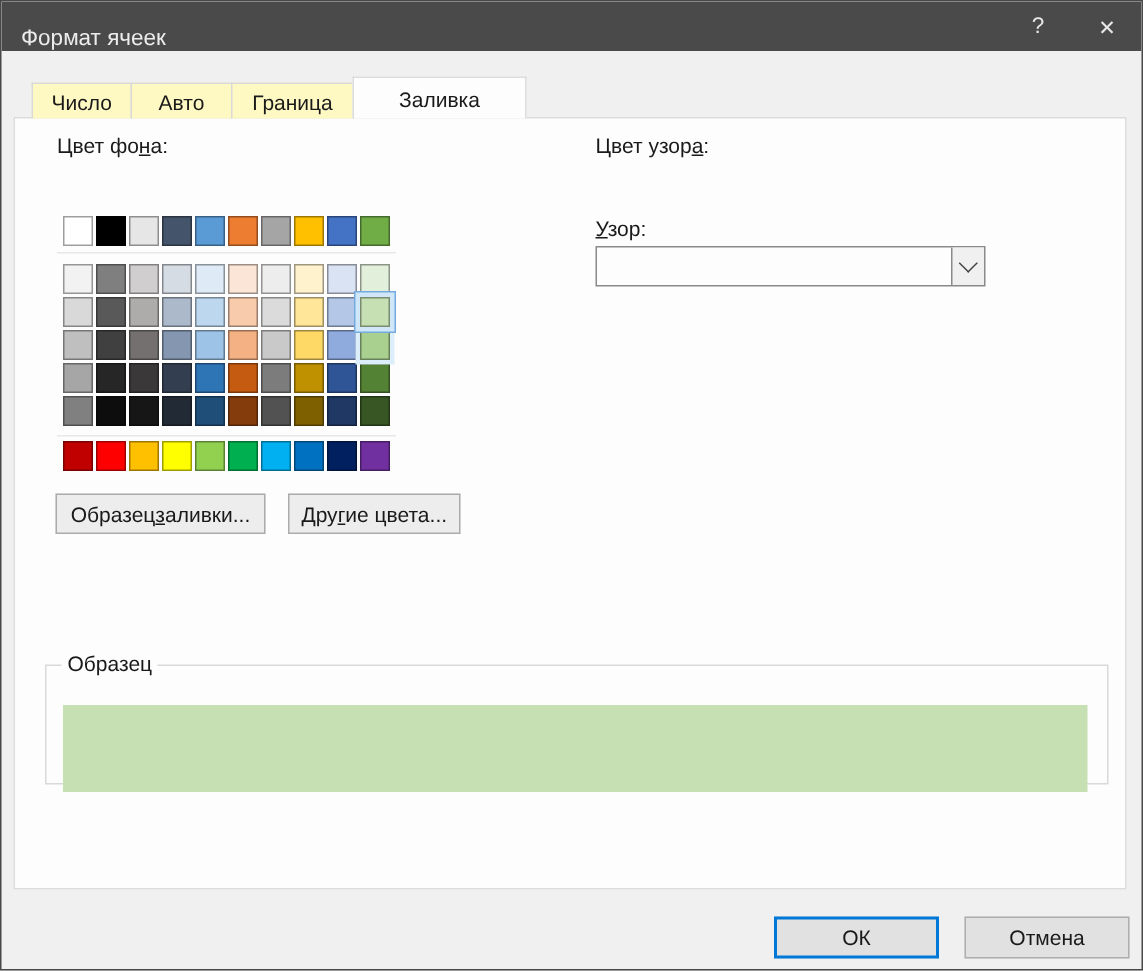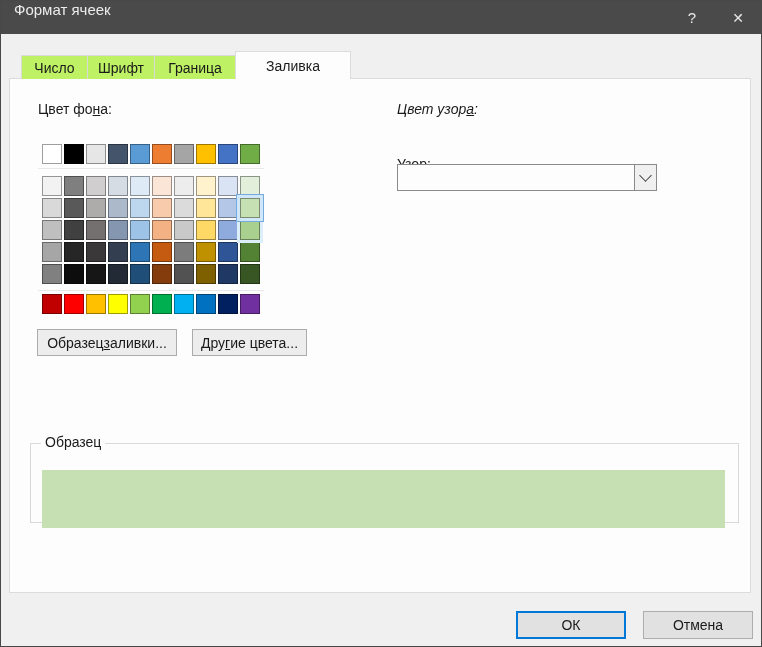--- a/index.html
+++ b/index.html
@@ -3,54 +3,54 @@
 <meta charset="utf-8">
 <style>
   html,body{margin:0;padding:0;background:#888;}
   .dialog{
     position:relative;width:762px;height:647px;box-sizing:border-box;
     background:#f0f0f0;border:1px solid #484848;overflow:hidden;
     font-family:"Liberation Sans",sans-serif;font-size:14px;color:#1a1a1a;
     -webkit-font-smoothing:antialiased;
   }
   
-  .titlebar{position:absolute;left:0;top:0;right:0;height:33px;background:#4a4a4a;display:flex;align-items:flex-start;}
+  .titlebar{position:absolute;left:0;top:0;right:0;height:33px;background:#4a4a4a;display:flex;align-items:flex-end;}
   .titlebar .title{color:#ececec;font-size:15px;margin-left:13px;}
   .tb-btns{margin-left:auto;display:flex;height:100%;}
   .tb-btn{width:46px;height:100%;display:flex;align-items:center;justify-content:center;color:#e8e8e8;font-size:15px;cursor:pointer;}
   .tb-btn.close{font-size:14px;}
   
   .panel{position:absolute;left:8px;top:77px;width:742px;height:515px;box-sizing:border-box;background:#fdfdfd;border:1px solid #dcdcdc;}
   
   .tabs{position:absolute;left:20px;top:50px;height:28px;display:flex;align-items:flex-end;z-index:5;}
-  .tab{box-sizing:border-box;height:24px;background:#bef264;border:1px solid #d9d9d9;border-bottom:none;display:flex;align-items:center;justify-content:center;cursor:pointer;}
+  .tab{box-sizing:border-box;height:24px;background:#fef9c3;border:1px solid #d9d9d9;border-bottom:none;display:flex;align-items:center;justify-content:center;cursor:pointer;}
   .tab + .tab{margin-left:-1px;}
   .tab.active{height:28px;background:#fdfdfd;border-color:#dcdcdc;}
   
-  .lbl{position:absolute;white-space:nowrap;margin-top:12px;}
+  .lbl{position:absolute;white-space:nowrap;}
   .lbl-bg{left:28px;top:10px;}
   .u{text-decoration:underline;}
   .no-color-btn{position:absolute;left:33px;top:35px;width:217px;height:21px;box-sizing:border-box;
     background:#fdfdfd;border:1px solid #8a8a8a;display:flex;align-items:center;justify-content:center;cursor:pointer;}
   .swrow{position:absolute;display:flex;gap:2px;}
   .theme-row{left:32px;top:65px;}
   .sep{position:absolute;left:28px;width:226px;height:1px;background:#e8e8e8;}
   .sep1{top:89px;}
   .sep2{top:211px;}
   .vargrid{position:absolute;left:32px;top:97px;display:flex;flex-direction:column;gap:2px;}
   .vargrid .r{display:flex;gap:2px;}
   .std-row{left:32px;top:215px;}
   .swatch{width:20px;height:20px;box-sizing:border-box;border:1px solid rgba(0,0,0,0.38);cursor:pointer;position:relative;}
   .swatch.selected{box-shadow:0 0 0 3px #cfe7f8,0 0 0 4px #74abdf;z-index:2;}
   .swatch.hovered{box-shadow:0 0 0 3px #dceef9;z-index:1;}
   .btn{box-sizing:border-box;background:#ededed;border:1px solid #ababab;display:flex;align-items:center;justify-content:center;cursor:pointer;white-space:nowrap;font-size:14px;color:#1a1a1a;font-family:"Liberation Sans",sans-serif;}
   .fill-effects-btn{position:absolute;left:27px;top:250px;width:140px;height:27px;}
   .more-colors-btn{position:absolute;left:182px;top:250px;width:115px;height:27px;}
   
-  .lbl-pc{left:387px;top:10px;font-style:italic;}
+  .lbl-pc{left:387px;top:10px;}
   .lbl-p{left:387px;top:65px;}
   .combo{position:absolute;left:387px;width:260px;height:27px;box-sizing:border-box;background:#fdfdfd;border:1px solid #8a8a8a;display:flex;cursor:pointer;}
   .combo1{top:32px;}
   .combo2{top:85px;}
   .combo-val{flex:1;display:flex;align-items:center;justify-content:center;}
   .combo-btn{width:22px;box-sizing:border-box;background:#f0f0f0;border-left:1px solid #8a8a8a;display:flex;align-items:center;justify-content:center;}
   .chev{display:inline-block;width:8px;height:8px;border-right:1.5px solid #444;border-bottom:1.5px solid #444;transform:rotate(45deg);margin-top:-5px;}
   
   .group{position:absolute;left:20px;top:364px;width:709px;height:80px;box-sizing:border-box;border:1px solid #d9d9d9;}
   .group-label{position:absolute;left:10px;top:-10px;background:#fdfdfd;padding:0 4px;}
@@ -199,21 +199,21 @@
       <div class="sample-rect" id="sample-rect" style="background: rgb(198, 224, 180);"></div>
     </div>
 
   </div>
 
   <div class="tabs" id="tabs">
       <div class="tab" style="width: 67px;">
         <span>Число</span>
       </div>
       <div class="tab" style="width: 68px;">
-        <span>Шрифт</span>
+        <span>Авто</span>
       </div>
       <div class="tab" style="width: 82px;">
         <span>Граница</span>
       </div>
       <div class="tab active" style="width: 116px;">
         <span>Заливка</span>
       </div>
     </div>
 
   <button class="btn ok-btn">ОК</button>

